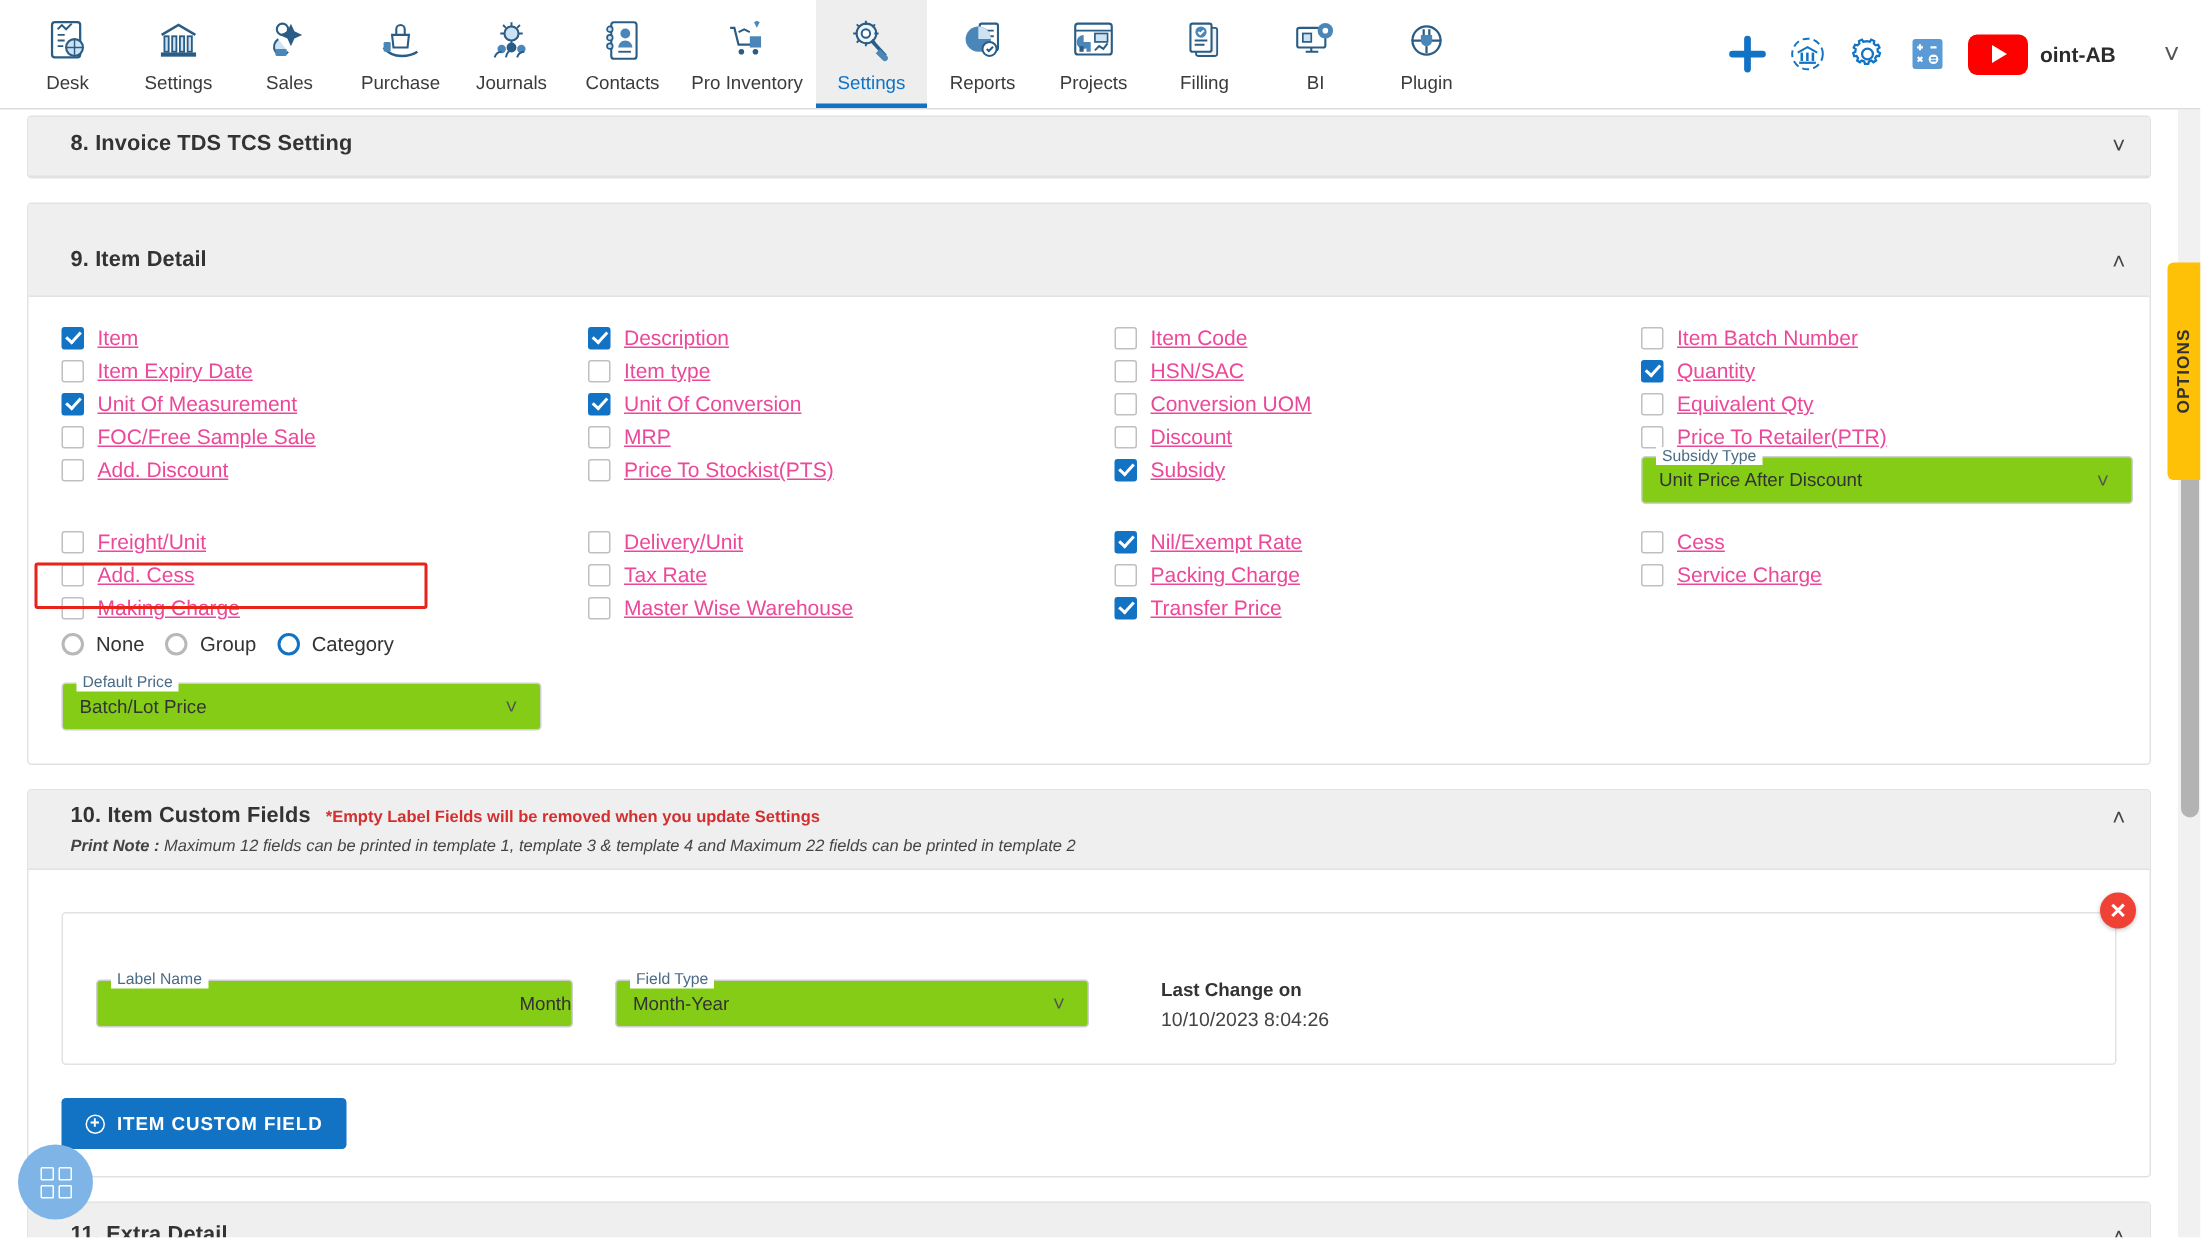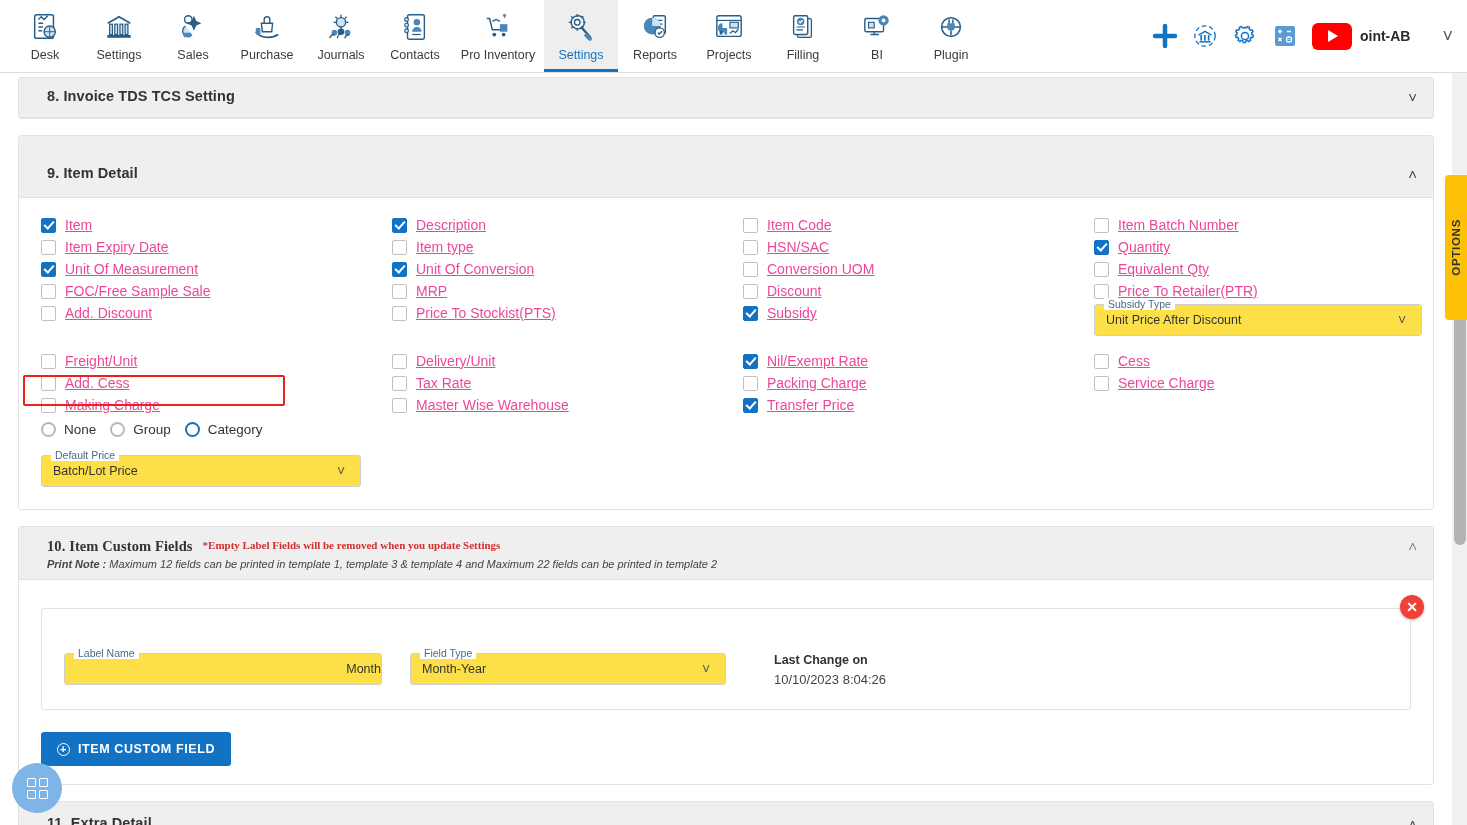--- a/index.html
+++ b/index.html
@@ -103,21 +103,21 @@
     content:''; width:4px; height:8px; border:solid #fff; border-width:0 2px 2px 0;
     transform: rotate(42deg); margin-top:-2px;
   }
   .cb-label { font-size: 14px; color: #ec4899; margin-left: 9px; white-space: nowrap; cursor: pointer; text-decoration: underline; }
 
   .grid-gap { height: 26px; }
 
   
   .outlined {
     position: relative; height: 32px; border: 1px solid #cfcfcf; border-radius: 3px;
-    background: #fde047; display: flex; align-items: center; cursor: pointer;
+    background: #84cc16; display: flex; align-items: center; cursor: pointer;
   }
   .outlined .flabel {
     position: absolute; top: -7px; left: 9px; background: #fff; padding: 0 4px;
     font-size: 10.5px; color: #4a6b86; white-space: nowrap;
   }
   .outlined .val { font-size: 12.5px; color: #333; padding-left: 11px; }
   .outlined .dd-chev {
     margin-left: auto; width: 38px; text-align: center; color: #555; font-size: 14px;
   }
 
@@ -593,21 +593,21 @@
         <span class="flabel">Default Price</span>
         <span class="val">Batch/Lot Price</span>
         <span class="dd-chev">˅</span>
       </div>
 
     </div>
   </div>
 
   <div class="panel">
     <div class="panel-head" style="flex-direction:column;align-items:stretch;padding-top:9px;padding-bottom:9px;">
-      <div style="display:flex;align-items:flex-end;font-family:Liberation Serif, serif;">
+      <div style="display:flex;align-items:flex-start;">
         <div class="ttl">10. Item Custom Fields</div>
         <div class="head-note-red">*Empty Label Fields will be removed when you update Settings</div>
         <div class="chev">˄</div>
       </div>
       <div class="head-note-italic">
         <b>Print Note :</b><span> Maximum 12 fields can be printed in template 1, template 3 &amp; template 4 and Maximum 22 fields can be printed in template 2</span>
       </div>
     </div>
 
     <div class="panel-body" style="padding:18px 22px 18px 22px;">

